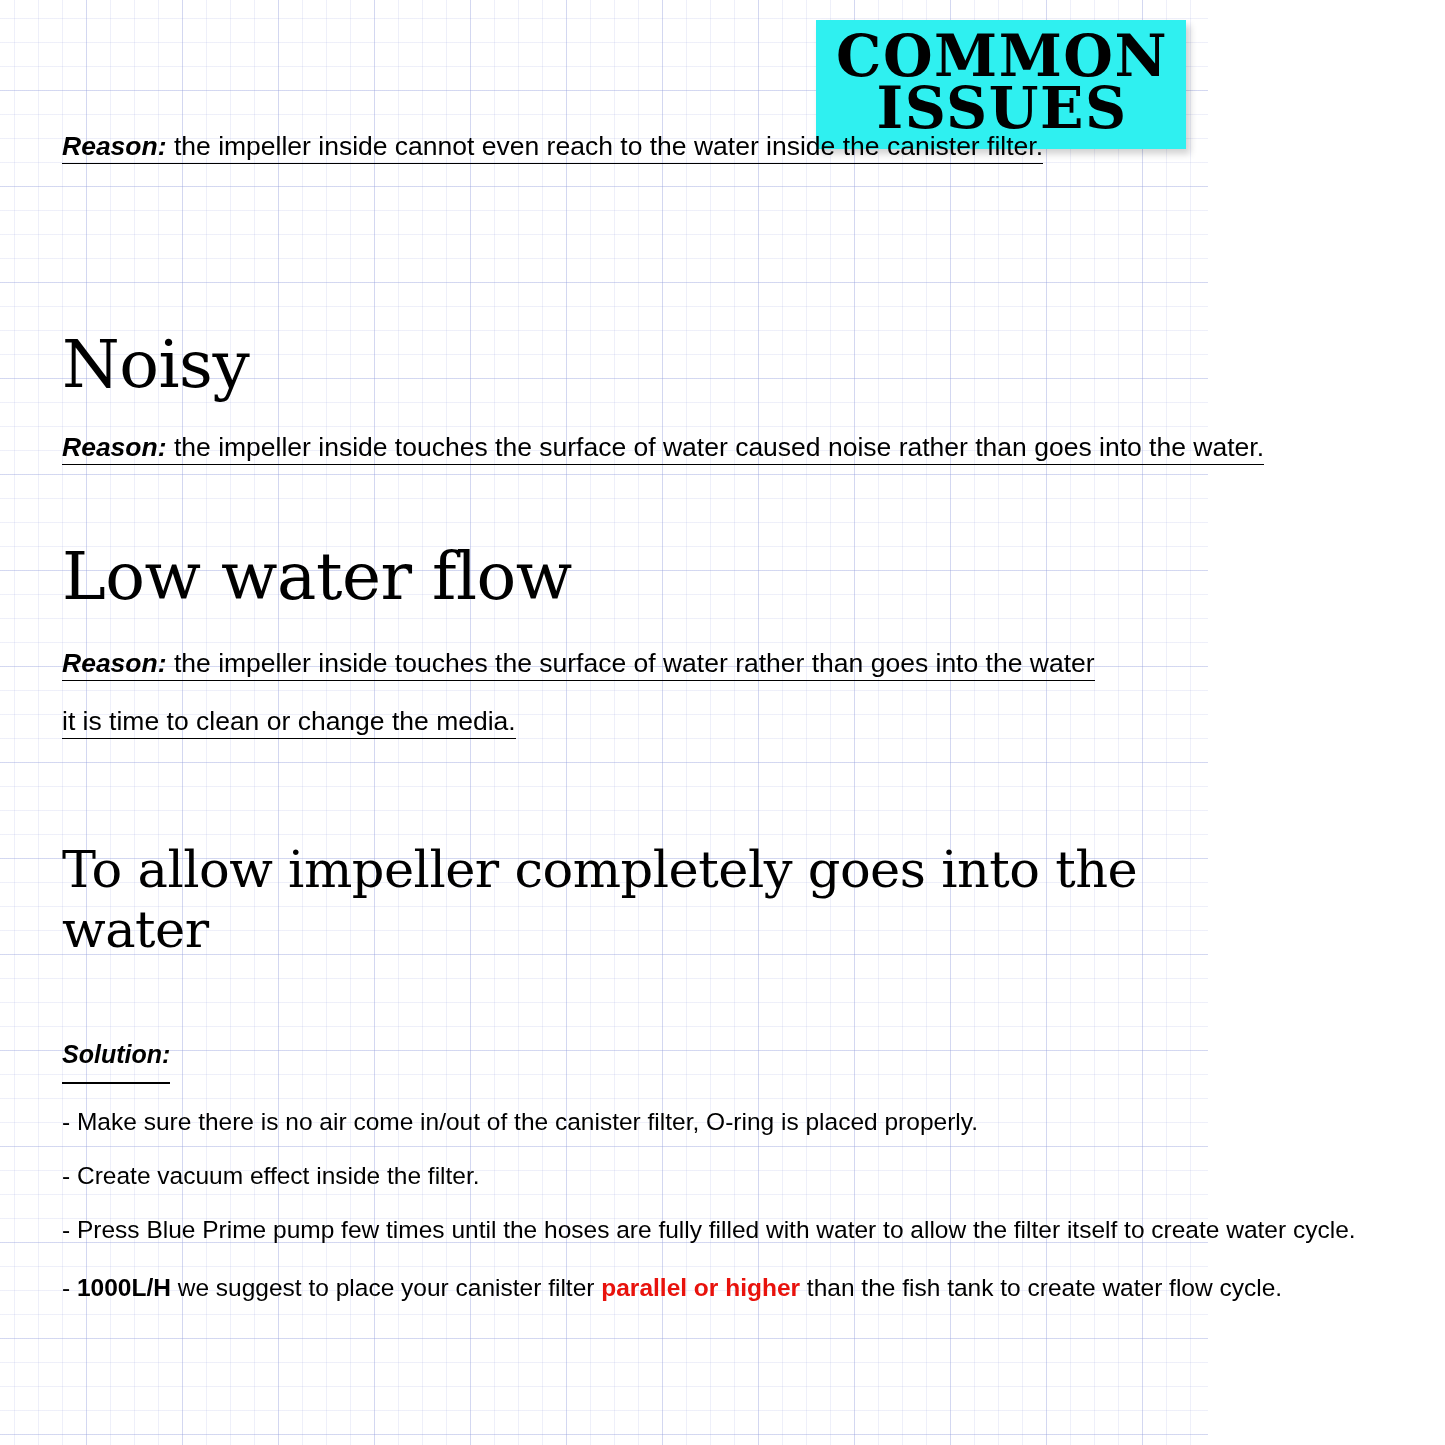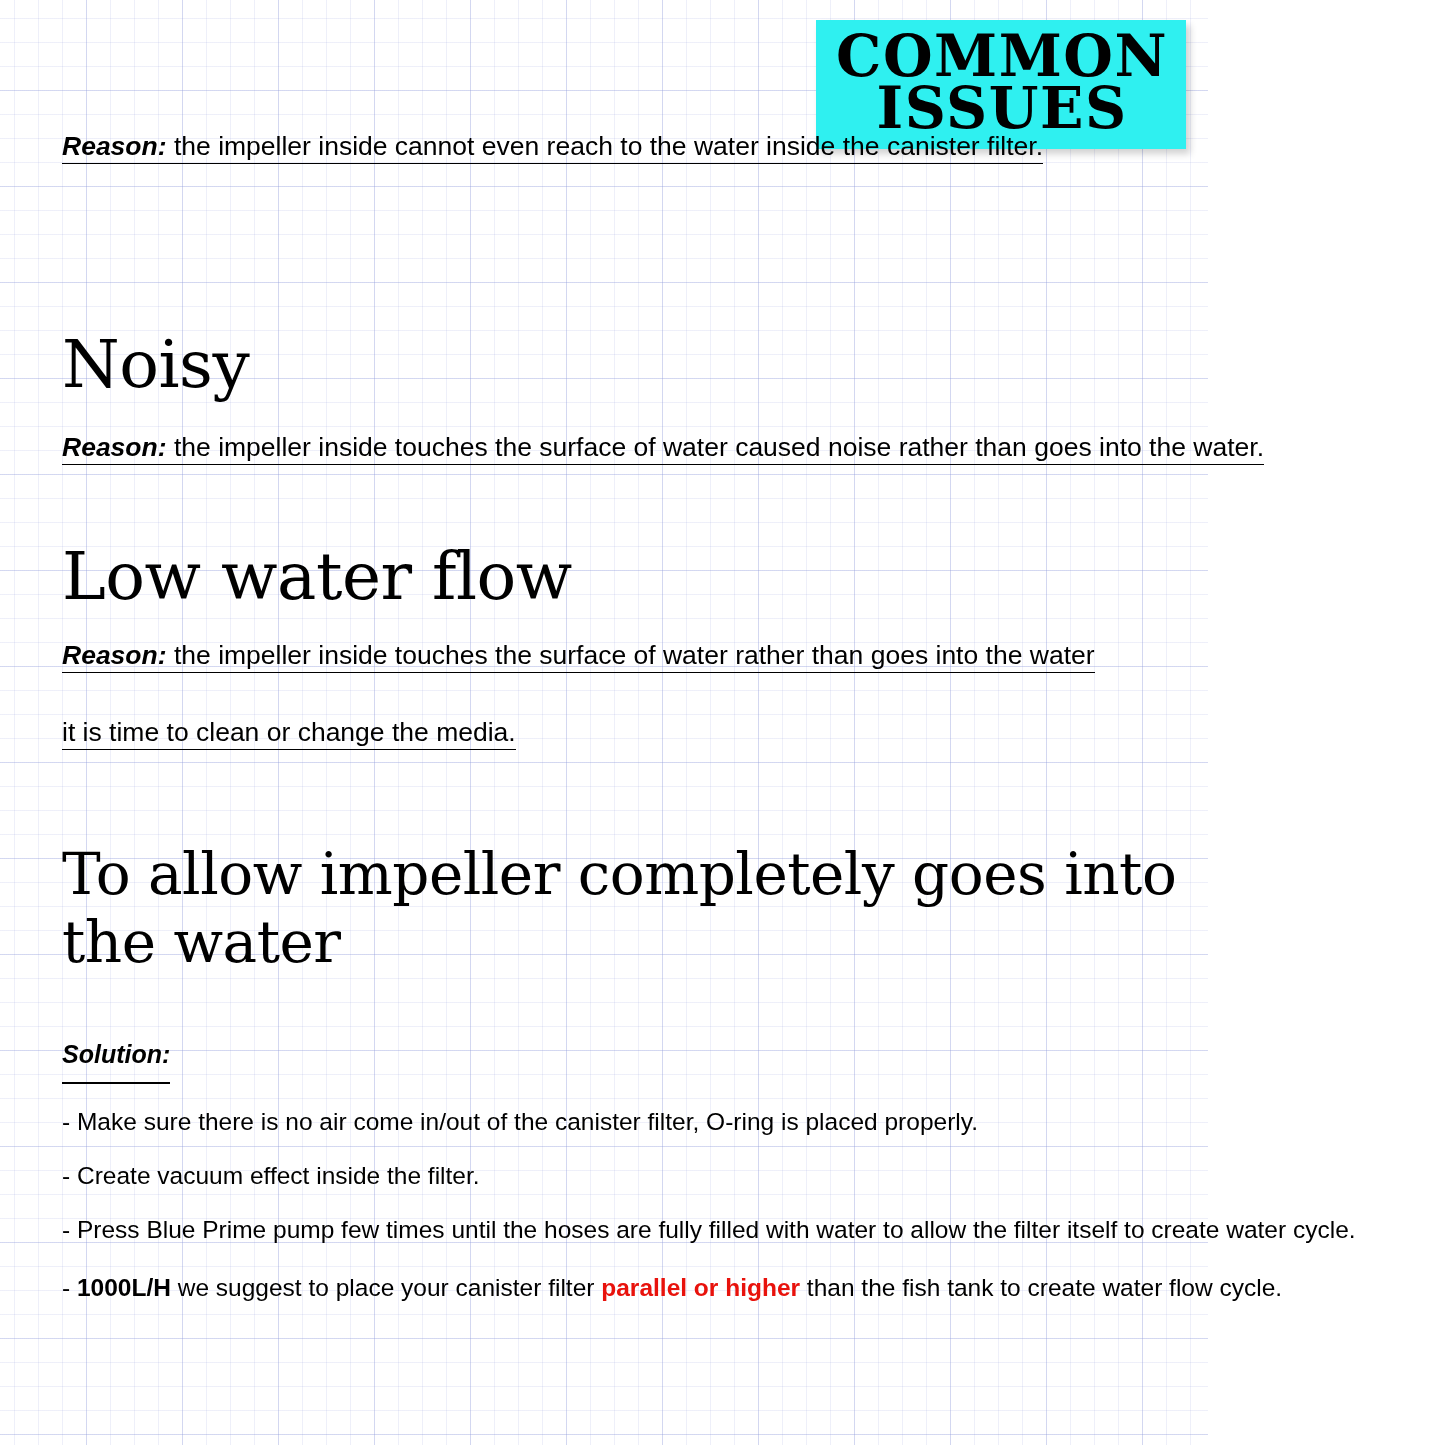--- a/index.html
+++ b/index.html
@@ -109,25 +109,25 @@
   #blk-notpump      { position: absolute; left: 0;  top: 104px;  }
   #blk-notpump h1   { font-size: 66px; }
   #blk-notpump .rw  { margin-top: 22px; }
 
   #blk-noisy        { position: absolute; left: 0;  top: 326px;  }
   #blk-noisy h1     { font-size: 66px; }
   #blk-noisy .rw    { margin-top: 24px; }
 
   #blk-lowflow      { position: absolute; left: 0;  top: 538px;  }
   #blk-lowflow h1   { font-size: 66px; }
-  #blk-lowflow .rw  { margin-top: 20px; }
-  #blk-lowflow .rw2 { margin-top: 36px; }
+  #blk-lowflow .rw  { margin-top: 28px; }
+  #blk-lowflow .rw2 { margin-top: 17px; }
 
   #blk-allow        { position: absolute; left: 0;  top: 840px;  width: 1120px; }
-  #blk-allow h1     { font-size: 58px; line-height: 1.18; }
+  #blk-allow h1     { font-size: 51px; line-height: 1.18; }
 
   #blk-solution     { position: absolute; left: 0;  top: 1040px; width: 1330px; }
   #blk-solution .sol-head { margin-bottom: 12px; }
   #blk-solution .gap { margin-top: 25px; }
 </style>
 </head>
 <body>
 
 <div id="page">
 

